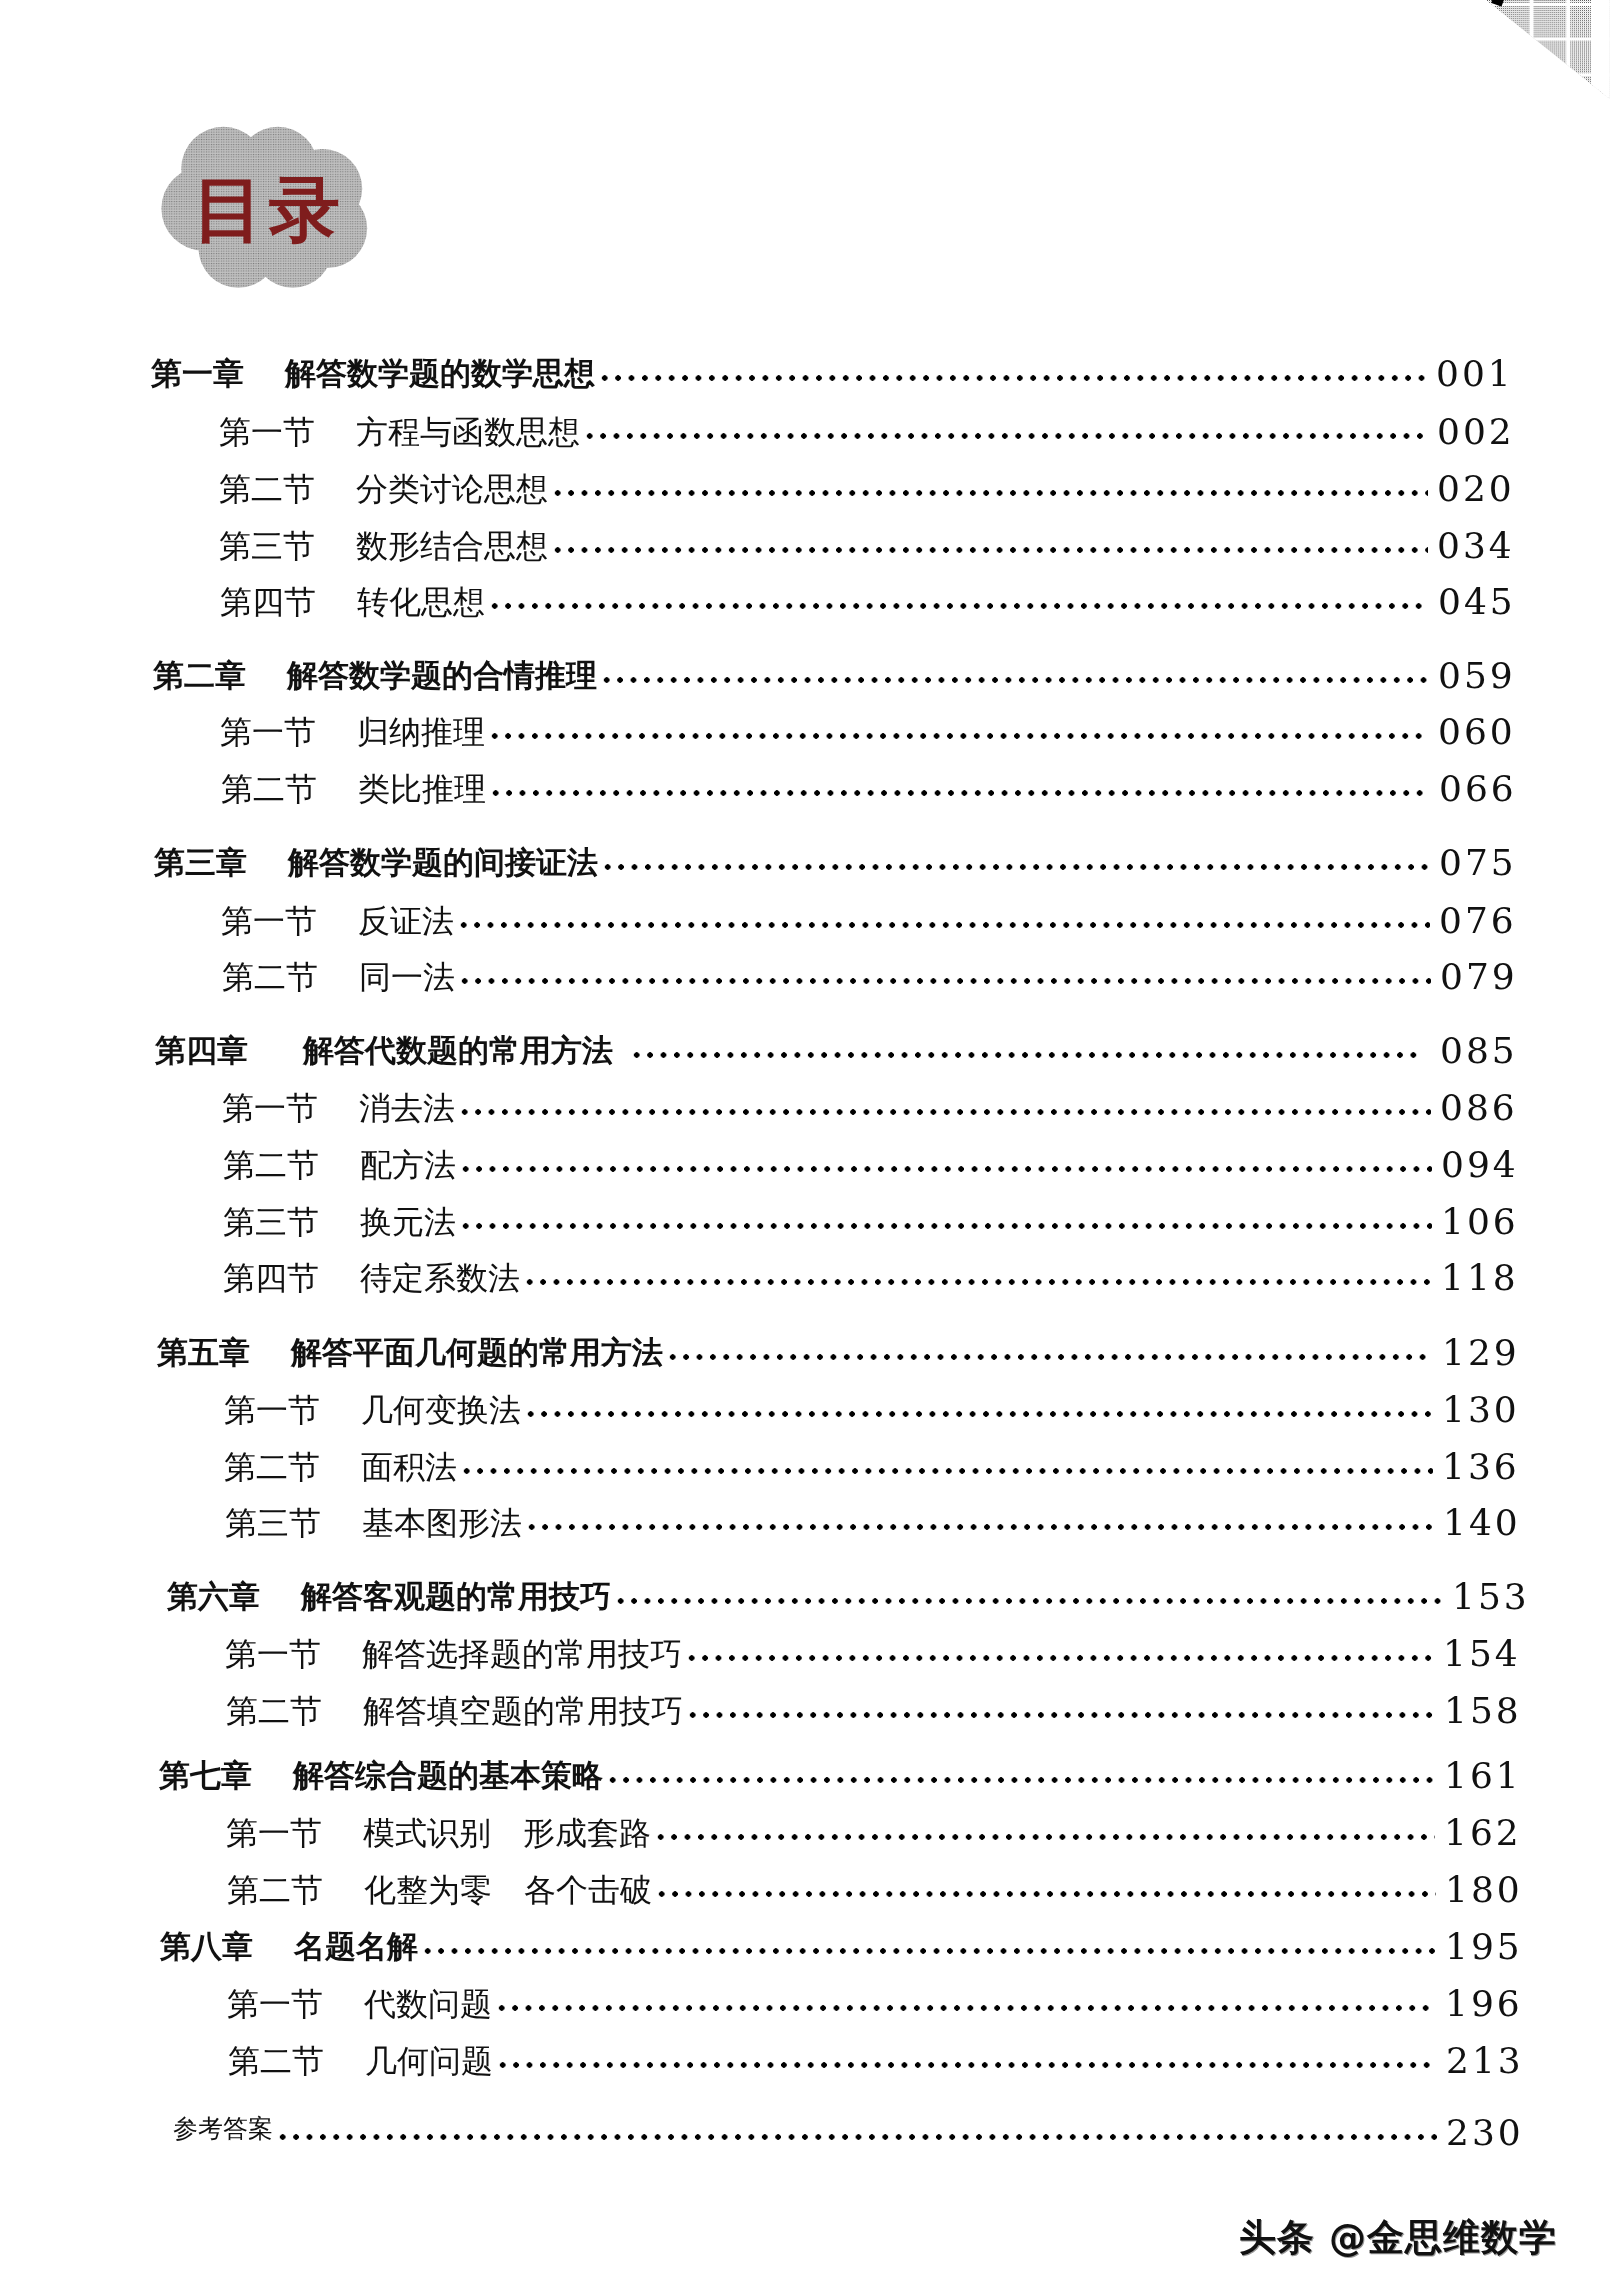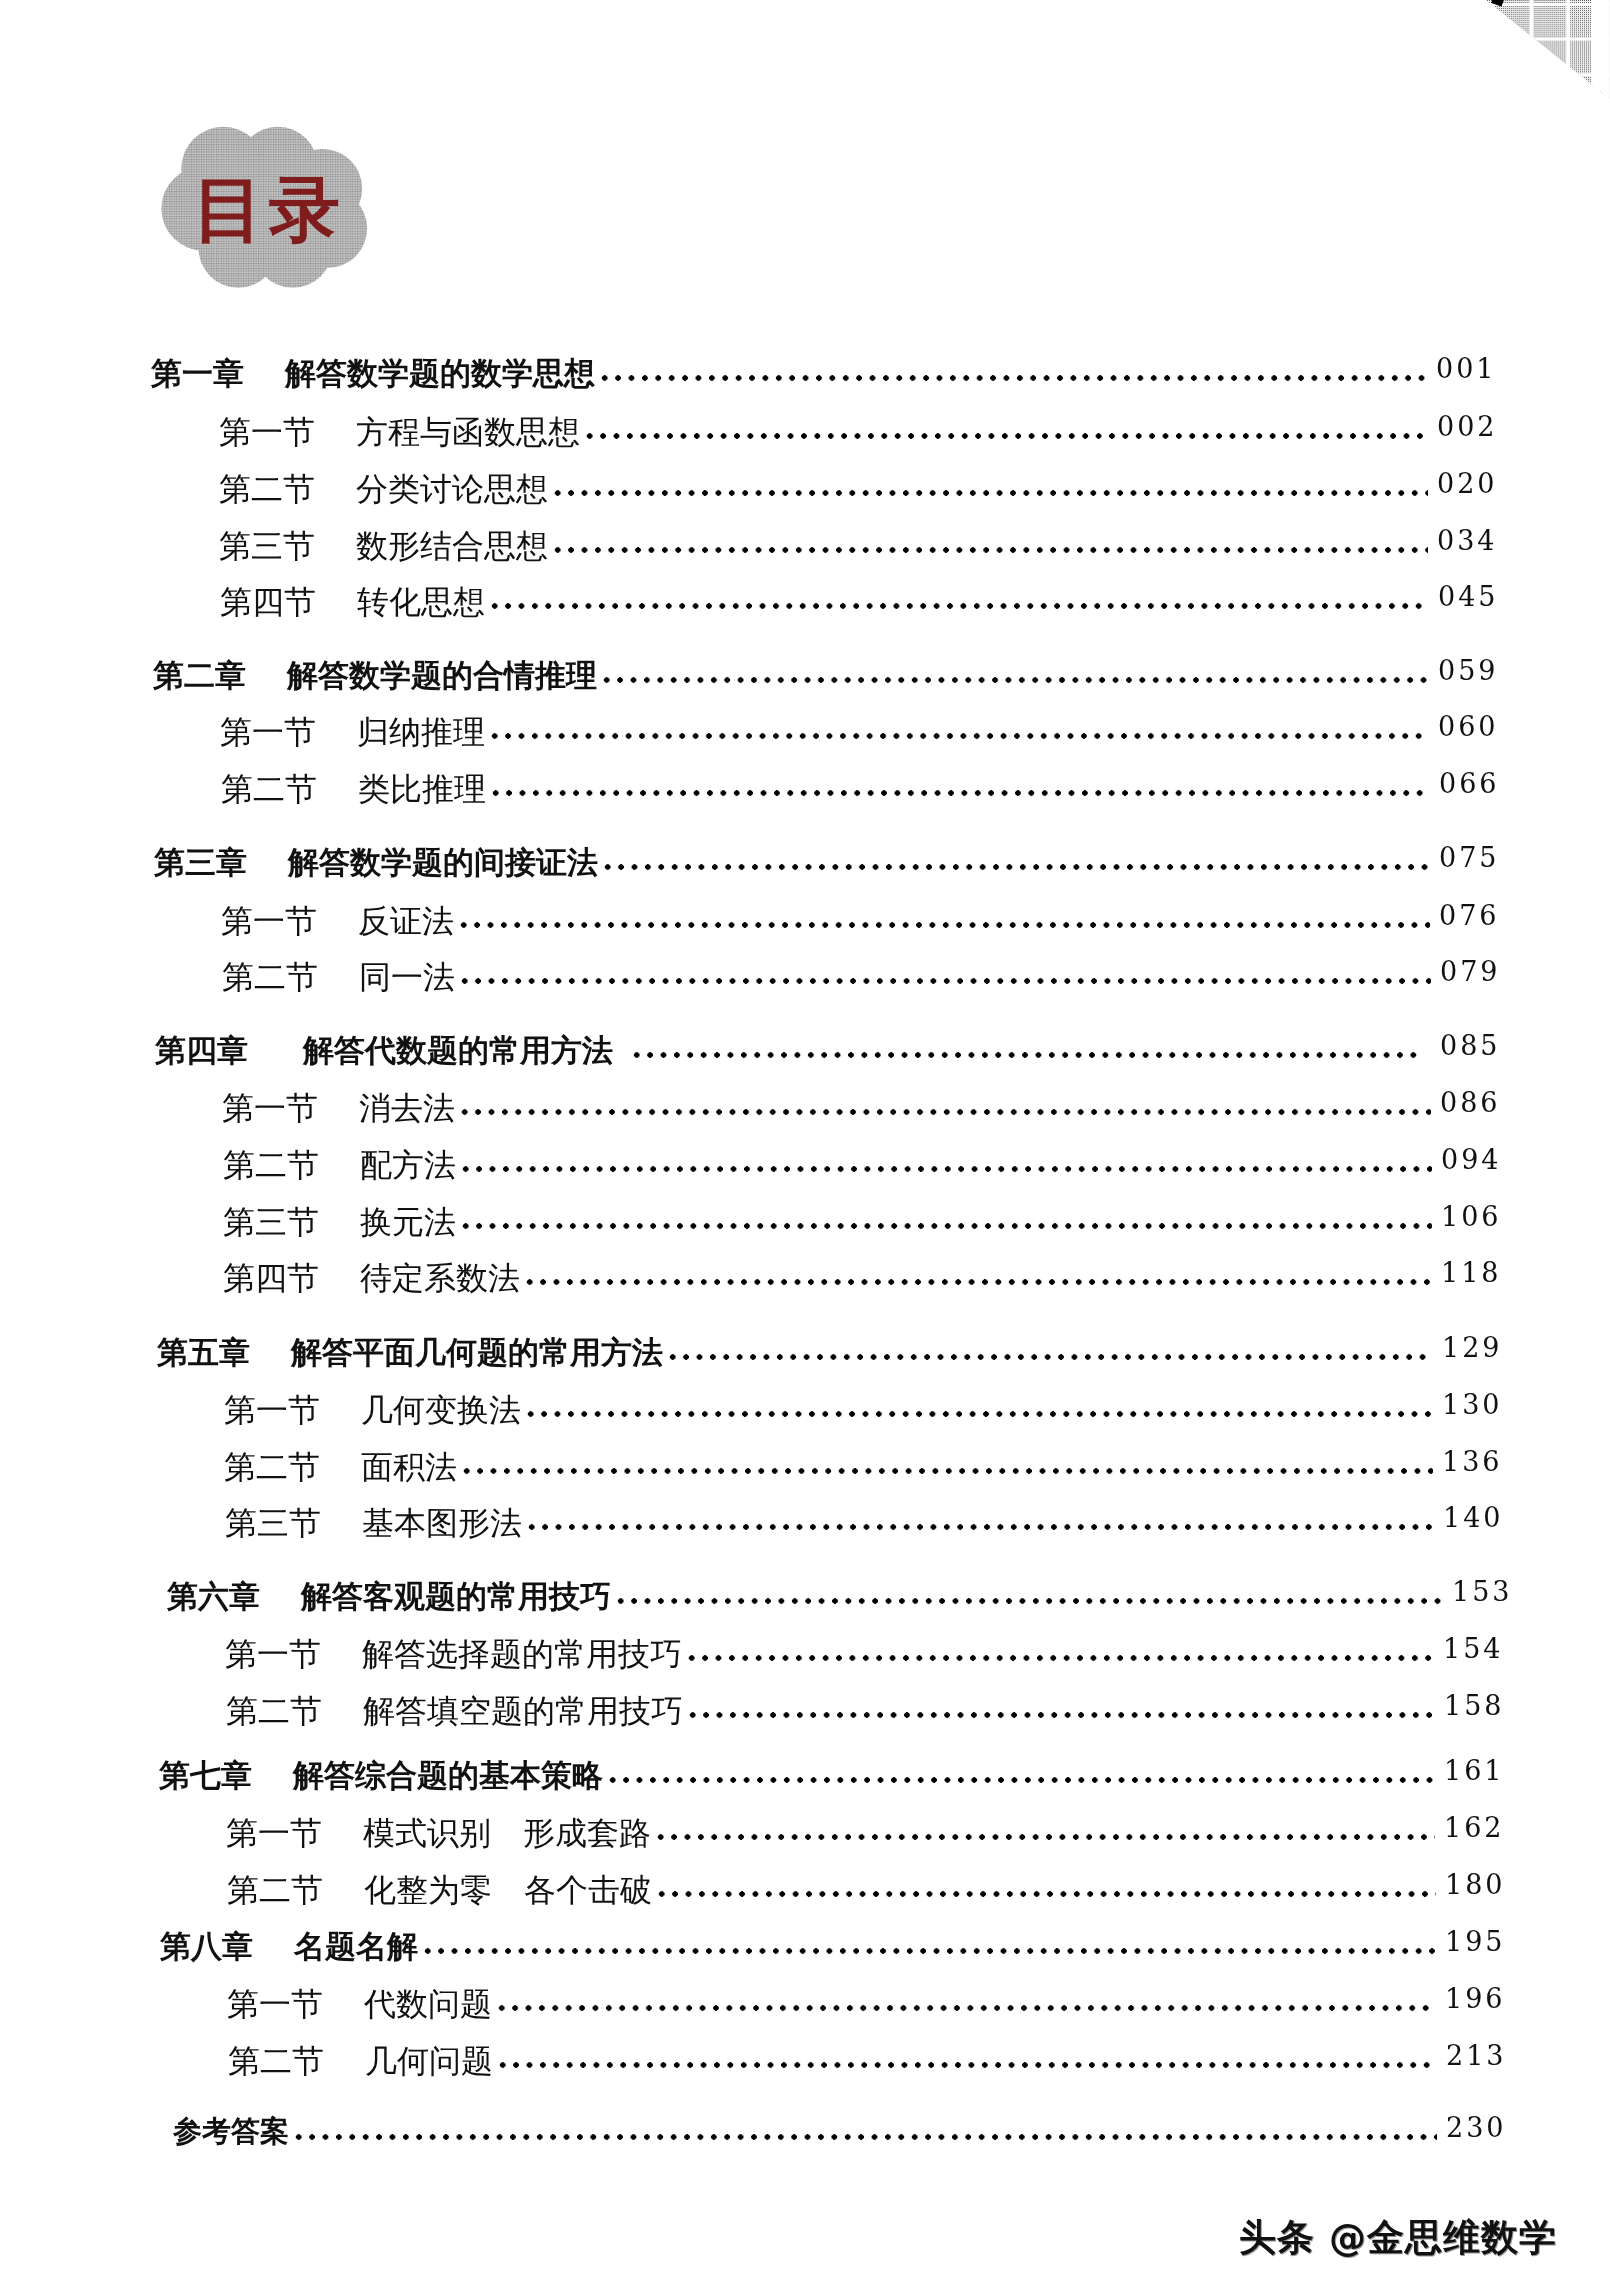--- a/index.html
+++ b/index.html
@@ -98,28 +98,28 @@
       background-size: 13.4px 6px;
       background-repeat: repeat-x;
       background-position: left center;
       align-self: center;
       position: relative;
       top: 5px;
     }
     .toc-row .page {
       display: inline-block;
       font-family: "DejaVu Serif", "Liberation Serif", serif;
-      font-size: 27px;
+      font-size: 36px;
       letter-spacing: 3px;
       width: 70px;
       text-align: left;
     }
     .toc-row.answers .title {
-      font-weight: bold;
-      font-size: 29px;
+      font-weight: normal;
+      font-size: 25px;
     }
     
     .watermark {
       position: absolute;
       left: 1239px;
       top: 2213px;
       font-family: "DejaVu Sans", sans-serif;
       font-weight: bold;
       font-size: 37px;
       letter-spacing: 1px;

